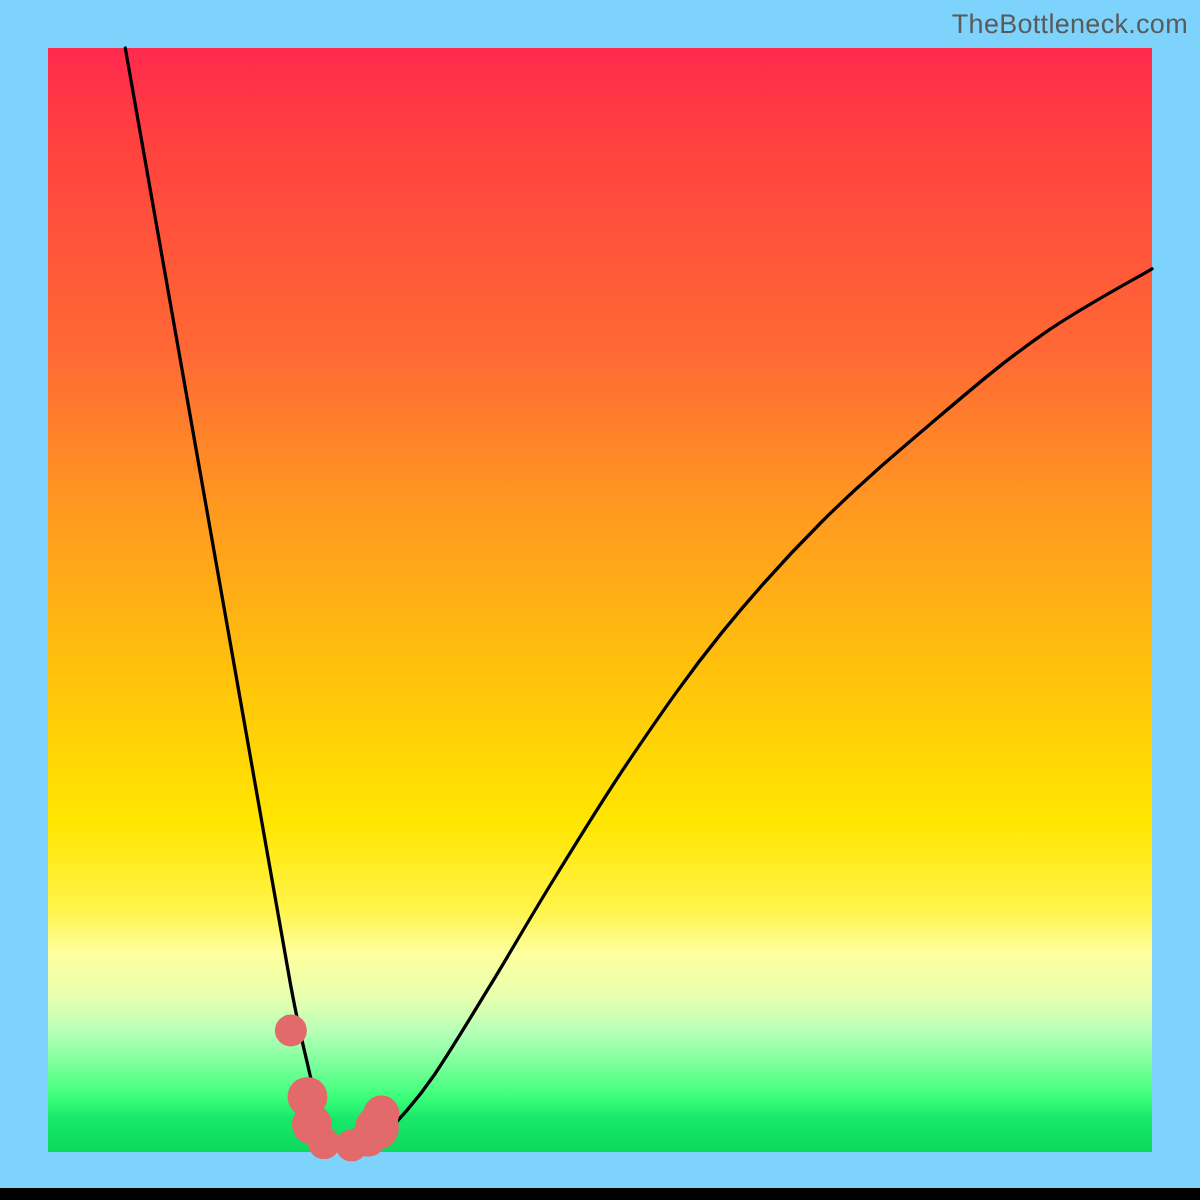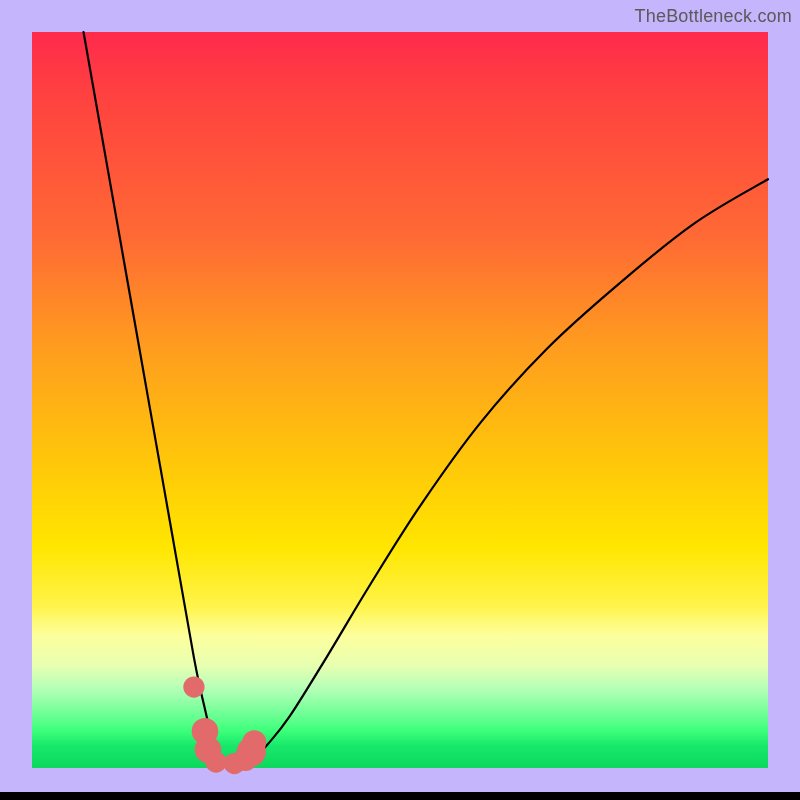--- a/index.html
+++ b/index.html
@@ -8,21 +8,21 @@
     width: 800px;
     height: 800px;
     overflow: hidden;
     background: #000;
     font-family: Arial, Helvetica, sans-serif;
   }
   .frame {
     position: absolute;
     left: 0; top: 0;
     width: 800px; height: 792px;
-    background: #c4b5fd;
+    background: #7dd3fc;
   }
   .plot {
     position: absolute;
     left: 32px;
     top: 32px;
     width: 736px;
     height: 736px;
     
     background: linear-gradient(to bottom,
       #ff2a4d 0%,

